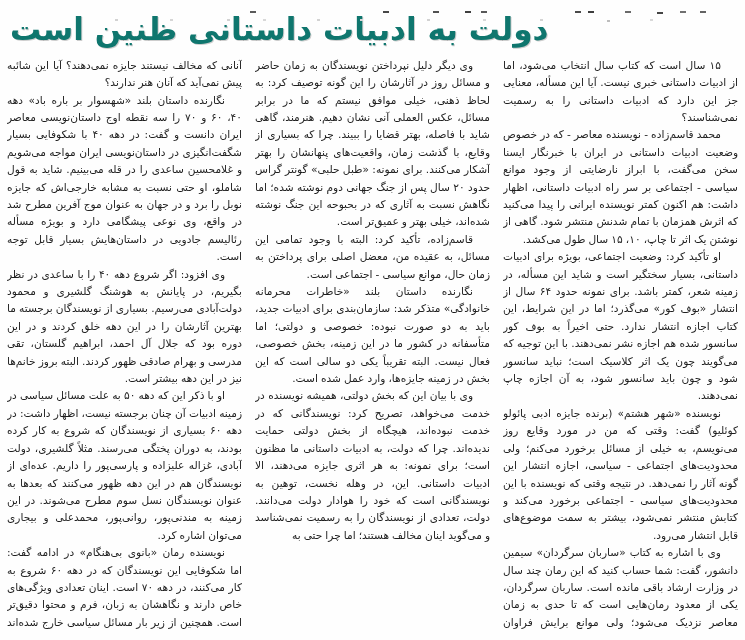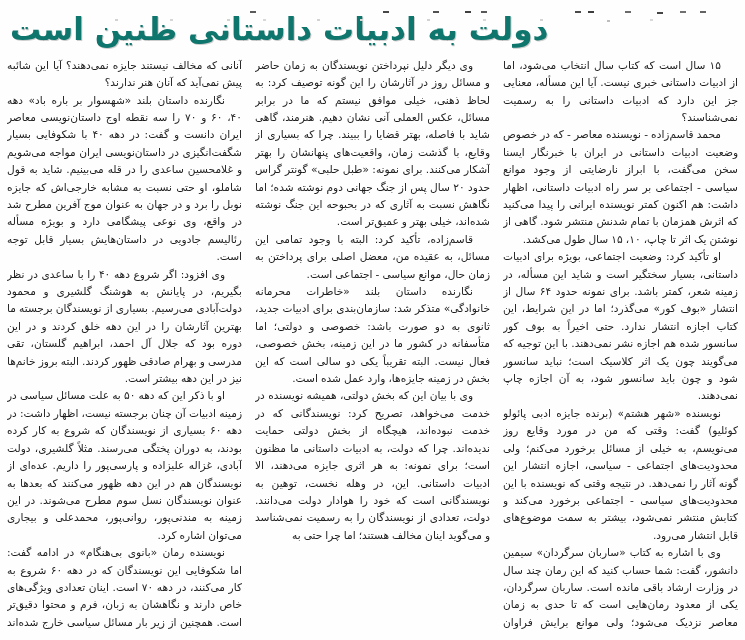--- a/index.html
+++ b/index.html
@@ -92,21 +92,21 @@
       <div class="col">
         <p class="para indent">۱۵ سال است که کتاب سال انتخاب می‌شود، اما از ادبیات داستانی خبری نیست. آیا این مسأله، معنایی جز این دارد که ادبیات داستانی را به رسمیت نمی‌شناسند؟</p>
         <p class="para indent">محمد قاسم‌زاده - نویسنده معاصر - که در خصوص وضعیت ادبیات داستانی در ایران با خبرنگار ایسنا سخن می‌گفت، با ابراز نارضایتی از وجود موانع سیاسی - اجتماعی بر سر راه ادبیات داستانی، اظهار داشت: هم اکنون کمتر نویسنده ایرانی را پیدا می‌کنید که اثرش همزمان با تمام شدنش منتشر شود. گاهی از نوشتن یک اثر تا چاپ، ۱۰، ۱۵ سال طول می‌کشد.</p>
         <p class="para indent">او تأکید کرد: وضعیت اجتماعی، بویژه برای ادبیات داستانی، بسیار سختگیر است و شاید این مسأله، در زمینه شعر، کمتر باشد. برای نمونه حدود ۶۴ سال از انتشار «بوف کور» می‌گذرد؛ اما در این شرایط، این کتاب اجازه انتشار ندارد. حتی اخیراً به بوف کور سانسور شده هم اجازه نشر نمی‌دهند. با این توجیه که می‌گویند چون یک اثر کلاسیک است؛ نباید سانسور شود و چون باید سانسور شود، به آن اجازه چاپ نمی‌دهند.</p>
         <p class="para indent">نویسنده «شهر هشتم» (برنده جایزه ادبی پائولو کوئلیو) گفت: وقتی که من در مورد وقایع روز می‌نویسم، به خیلی از مسائل برخورد می‌کنم؛ ولی محدودیت‌های اجتماعی - سیاسی، اجازه انتشار این گونه آثار را نمی‌دهد. در نتیجه وقتی که نویسنده با این محدودیت‌های سیاسی - اجتماعی برخورد می‌کند و کتابش منتشر نمی‌شود، بیشتر به سمت موضوع‌های قابل انتشار می‌رود.</p>
         <p class="para indent">وی با اشاره به کتاب «ساربان سرگردان» سیمین دانشور، گفت: شما حساب کنید که این رمان چند سال در وزارت ارشاد باقی مانده است. ساربان سرگردان، یکی از معدود رمان‌هایی است که تا حدی به زمان معاصر نزدیک می‌شود؛ ولی موانع برایش فراوان است.</p>
       </div>
       <div class="col">
         <p class="para indent">وی دیگر دلیل نپرداختن نویسندگان به زمان حاضر و مسائل روز در آثارشان را این گونه توصیف کرد: به لحاظ ذهنی، خیلی موافق نیستم که ما در برابر مسائل، عکس العملی آنی نشان دهیم. هنرمند، گاهی شاید با فاصله، بهتر قضایا را ببیند. چرا که بسیاری از وقایع، با گذشت زمان، واقعیت‌های پنهانشان را بهتر آشکار می‌کنند. برای نمونه: «طبل حلبی» گونتر گراس حدود ۲۰ سال پس از جنگ جهانی دوم نوشته شده؛ اما نگاهش نسبت به آثاری که در بحبوحه این جنگ نوشته شده‌اند، خیلی بهتر و عمیق‌تر است.</p>
         <p class="para indent">قاسم‌زاده، تأکید کرد: البته با وجود تمامی این مسائل، به عقیده من، معضل اصلی برای پرداختن به زمان حال، موانع سیاسی - اجتماعی است.</p>
-        <p class="para indent">نگارنده داستان بلند «خاطرات محرمانه خانوادگی» متذکر شد: سازمان‌بندی برای ادبیات جدید، ثانوی به دو صورت باشد: خصوصی و دولتی؛ اما متأسفانه در کشور ما در این زمینه، بخش خصوصی، فعال نیست. البته تقریباً یکی دو سالی است که این بخش در زمینه جایزه‌ها، وارد عمل شده است.</p>
+        <p class="para indent">نگارنده داستان بلند «خاطرات محرمانه خانوادگی» متذکر شد: سازمان‌بندی برای ادبیات جدید، باید به دو صورت نبوده: خصوصی و دولتی؛ اما متأسفانه در کشور ما در این زمینه، بخش خصوصی، فعال نیست. البته تقریباً یکی دو سالی است که این بخش در زمینه جایزه‌ها، وارد عمل شده است.</p>
         <p class="para indent">وی با بیان این که بخش دولتی، همیشه نویسنده در خدمت می‌خواهد، تصریح کرد: نویسندگانی که در خدمت نبوده‌اند، هیچگاه از بخش دولتی حمایت ندیده‌اند. چرا که دولت، به ادبیات داستانی ما مظنون است؛ برای نمونه: به هر اثری جایزه می‌دهند، الا ادبیات داستانی. این، در وهله نخست، توهین به نویسندگانی است که خود را هوادار دولت می‌دانند. دولت، تعدادی از نویسندگان را به رسمیت نمی‌شناسد و می‌گوید اینان مخالف هستند؛ اما چرا حتی به</p>
       </div>
       <div class="col">
         <p class="para">آنانی که مخالف نیستند جایزه نمی‌دهند؟ آیا این شائبه پیش نمی‌آید که آنان هنر ندارند؟</p>
         <p class="para indent">نگارنده داستان بلند «شهسوار بر باره باد» دهه ۴۰، ۶۰ و ۷۰ را سه نقطه اوج داستان‌نویسی معاصر ایران دانست و گفت: در دهه ۴۰ با شکوفایی بسیار شگفت‌انگیزی در داستان‌نویسی ایران مواجه می‌شویم و غلامحسین ساعدی را در قله می‌بینیم. شاید به قول شاملو، او حتی نسبت به مشابه خارجی‌اش که جایزه نوبل را برد و در جهان به عنوان موج آفرین مطرح شد در واقع، وی نوعی پیشگامی دارد و بویژه مسأله رئالیسم جادویی در داستان‌هایش بسیار قابل توجه است.</p>
         <p class="para indent">وی افزود: اگر شروع دهه ۴۰ را با ساعدی در نظر بگیریم، در پایانش به هوشنگ گلشیری و محمود دولت‌آبادی می‌رسیم. بسیاری از نویسندگان برجسته ما بهترین آثارشان را در این دهه خلق کردند و در این دوره بود که جلال آل احمد، ابراهیم گلستان، تقی مدرسی و بهرام صادقی ظهور کردند. البته بروز خانم‌ها نیز در این دهه بیشتر است.</p>
         <p class="para indent">او با ذکر این که دهه ۵۰ به علت مسائل سیاسی در زمینه ادبیات آن چنان برجسته نیست، اظهار داشت: در دهه ۶۰ بسیاری از نویسندگان که شروع به کار کرده بودند، به دوران پختگی می‌رسند. مثلاً گلشیری، دولت آبادی، غزاله علیزاده و پارسی‌پور را داریم. عده‌ای از نویسندگان هم در این دهه ظهور می‌کنند که بعدها به عنوان نویسندگان نسل سوم مطرح می‌شوند. در این زمینه به مندنی‌پور، روانی‌پور، محمدعلی و بیجاری می‌توان اشاره کرد.</p>
         <p class="para indent">نویسنده رمان «بانوی بی‌هنگام» در ادامه گفت: اما شکوفایی این نویسندگان که در دهه ۶۰ شروع به کار می‌کنند، در دهه ۷۰ است. اینان تعدادی ویژگی‌های خاص دارند و نگاهشان به زبان، فرم و محتوا دقیق‌تر است. همچنین از زیر بار مسائل سیاسی خارج شده‌اند و به ادبیات بیشتر فکر می‌کنند تا سیاست. در حالی که در دهه ۵۰ نگاه در درجه اول، سیاسی بود و ادبیات، یک امر ثانوی محسوب می‌شد.</p>
       </div>
     </div>

